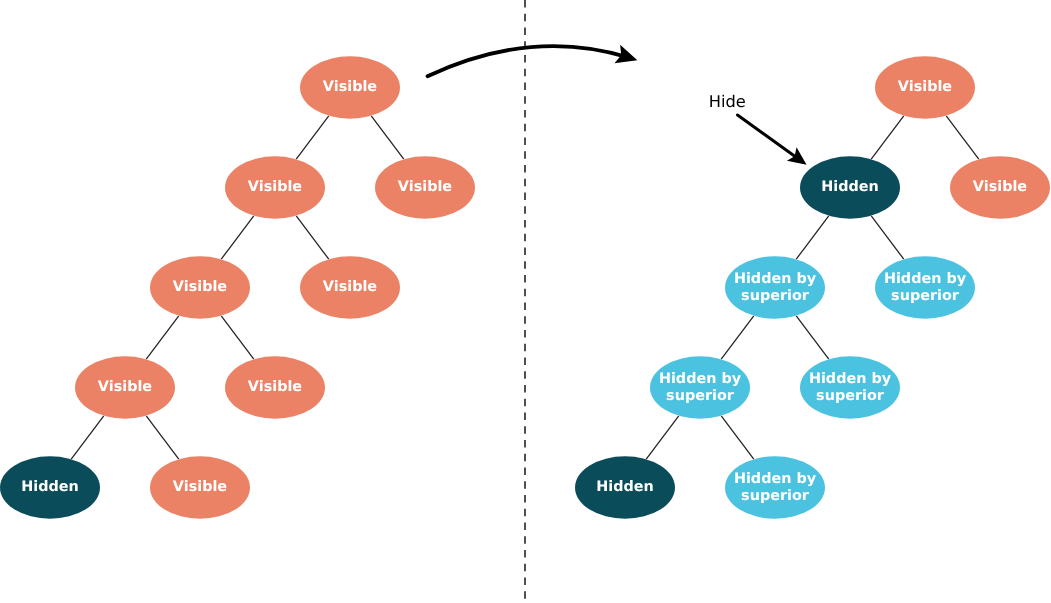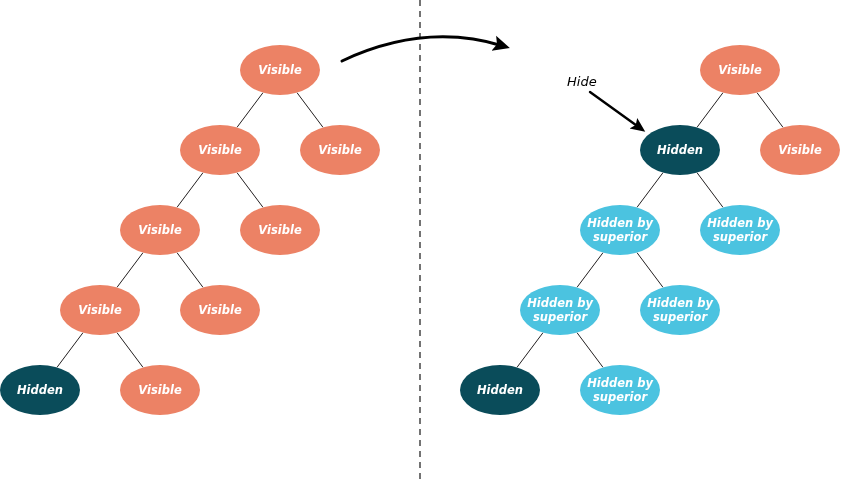--- a/index.html
+++ b/index.html
@@ -9,21 +9,20 @@
   }
   body {
     font-family: "DejaVu Sans", "Liberation Sans", sans-serif;
   }
   #stage {
     position: relative;
     width: 841px;
     height: 482px;
     background: #ffffff;
     overflow: hidden;
-    font-style: italic;
   }
   #diagram-svg {
     position: absolute;
     left: 0;
     top: 0;
     width: 841px;
     height: 482px;
   }
   .node-ellipse {
     stroke: none;

